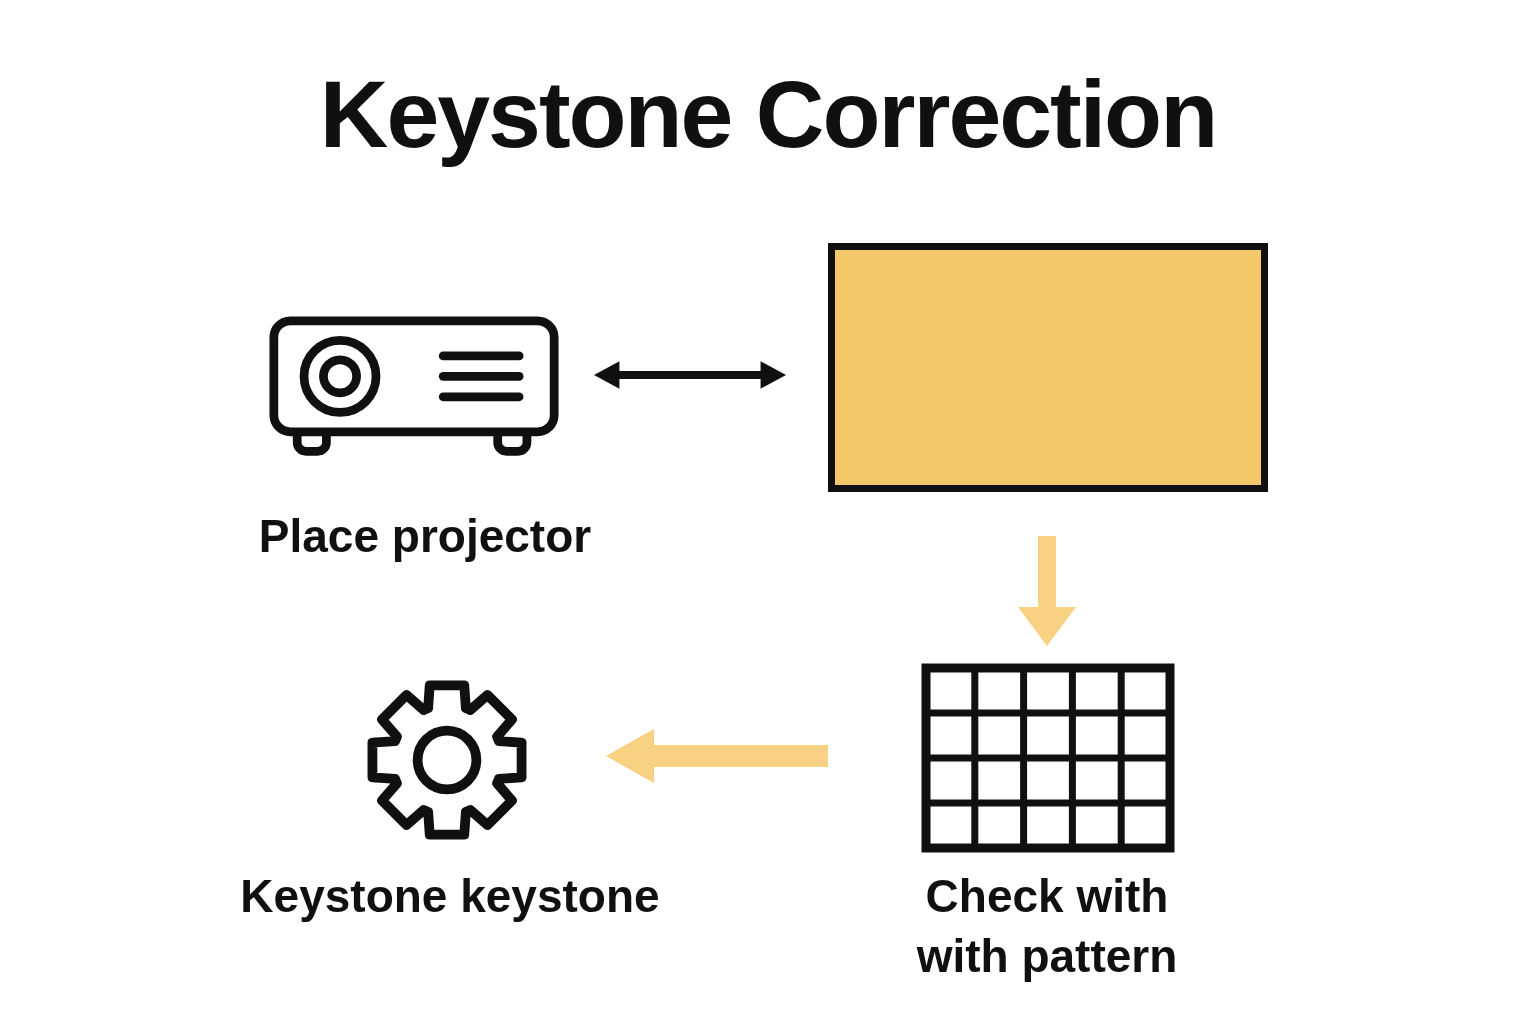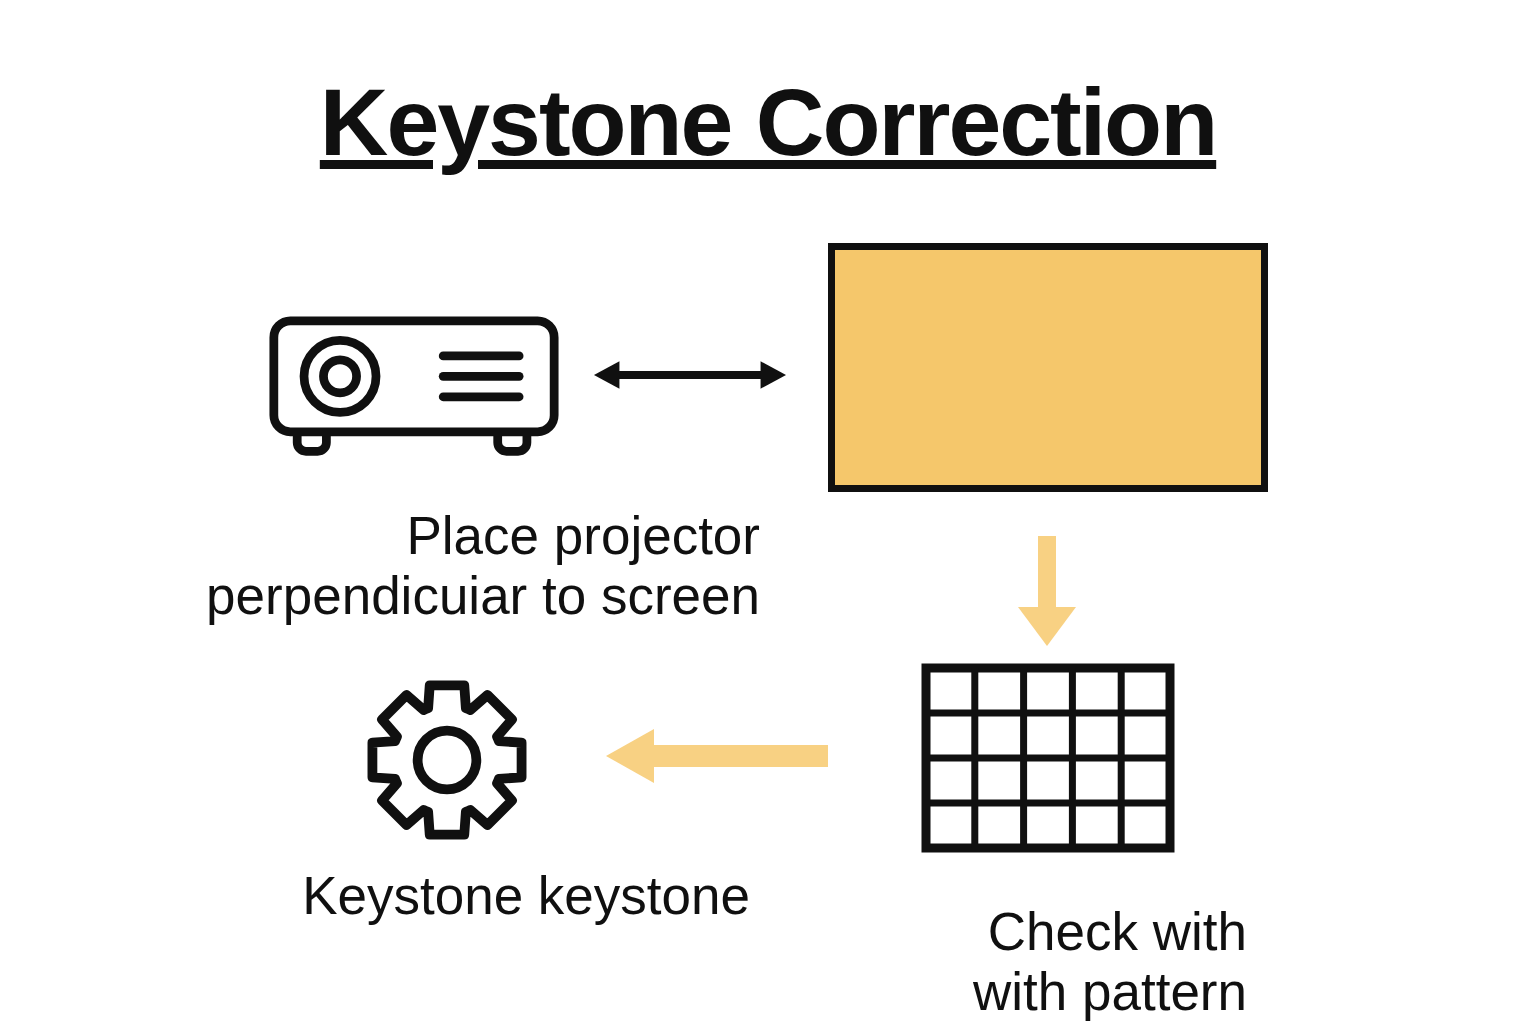--- a/index.html
+++ b/index.html
@@ -16,41 +16,40 @@
   }
   .canvas {
     position: relative;
     width: 1536px;
     height: 1024px;
     background: var(--bg);
     overflow: hidden;
   }
   .title {
     position: absolute;
-    top: 68px;
+    top: 60px;
     left: 0;
     width: 1536px;
     text-align: center;
     font-size: 95px;
     font-weight: bold;
     letter-spacing: -2px;
     color: var(--ink);
-    text-decoration: underline;
   }
   .abs { position: absolute; }
   .caption {
     position: absolute;
-    text-align: right;
-    font-size: 53px;
-    font-weight: normal;
+    text-align: center;
+    font-size: 46px;
+    font-weight: bold;
     line-height: 60px;
     color: var(--ink);
   }
   .caption-place   { top: 506px; left: 90px;  width: 670px; }
-  .caption-check   { top: 902px; left: 847px; width: 400px; }
+  .caption-check   { top: 866px; left: 847px; width: 400px; }
   .caption-gear    { top: 866px; left: 150px; width: 600px; }
 
   .screen {
     position: absolute;
     top: 243px; left: 828px;
     width: 440px; height: 249px;
     background: var(--accent);
     border: 7px solid var(--ink);
   }
   .projector-wrap { top: 312px; left: 268px; width: 292px; height: 152px; }
@@ -91,21 +90,20 @@
       <line x1="22" y1="23" x2="178" y2="23" class="ink-line" stroke-width="8"></line>
       <polygon points="2,23 28,9 28,37" class="ink-fill"></polygon>
       <polygon points="198,23 172,9 172,37" class="ink-fill"></polygon>
     </svg>
   </div>
 
   <div class="screen"></div>
 
   <div class="caption caption-place">
     <div>Place projector</div>
-    <div>perpendicuiar to screen</div>
   </div>
 
   <div class="abs down-arrow-wrap">
     <svg viewBox="0 0 62 112">
       <rect x="22" y="0" width="18" height="74" class="yellow-fill"></rect>
       <polygon points="31,110 2,71 60,71" class="yellow-fill"></polygon>
     </svg>
   </div>
 
   <div class="abs grid-wrap">

